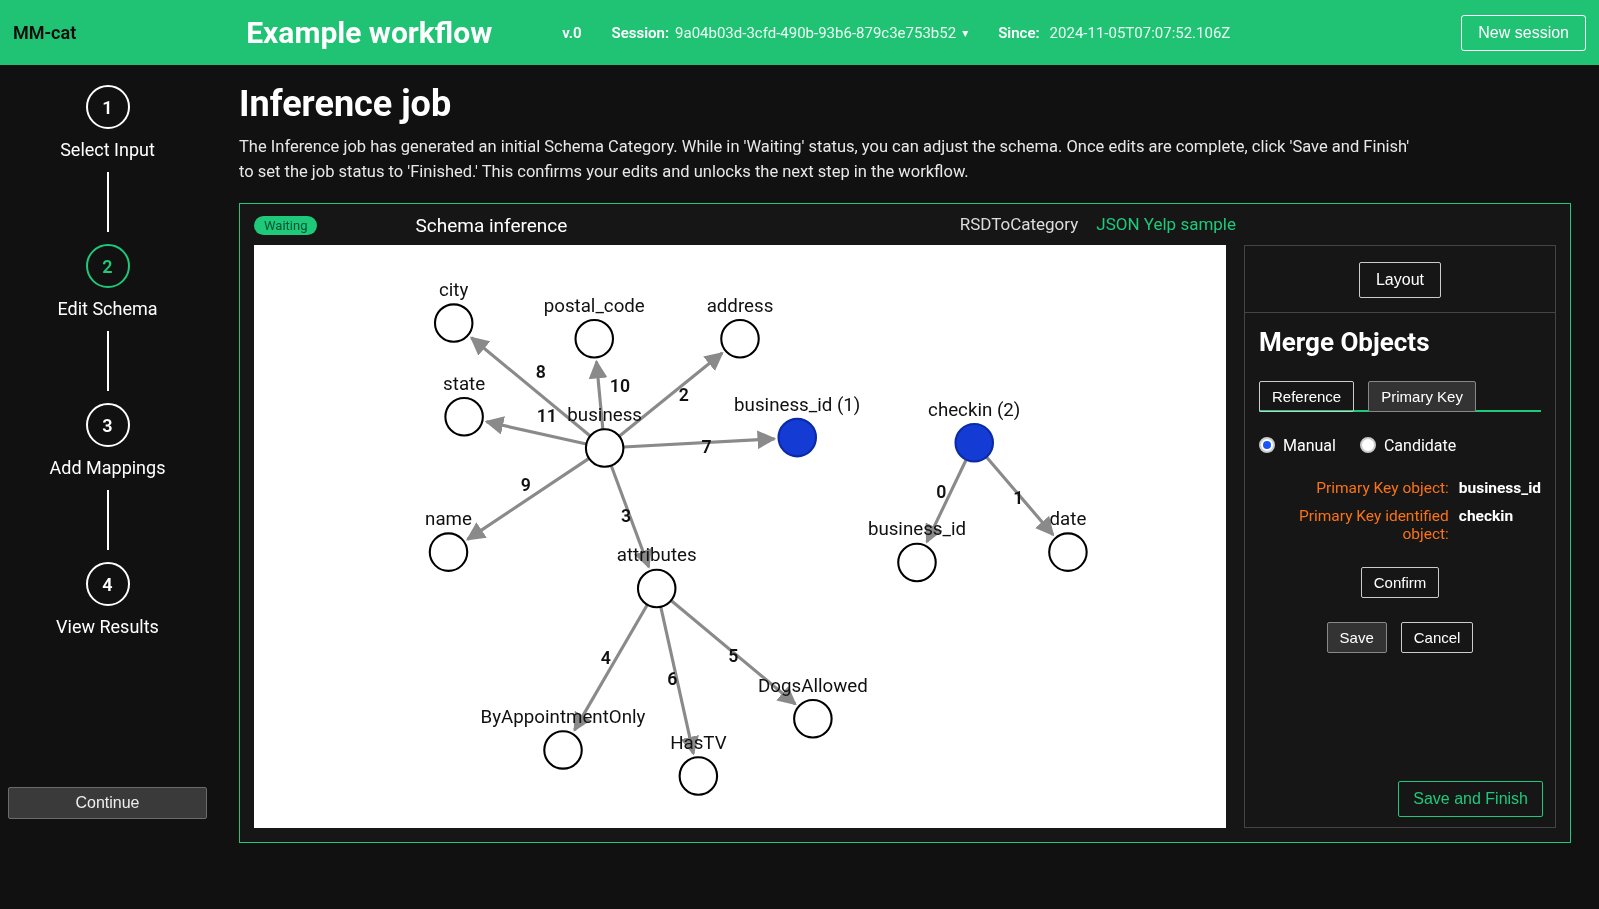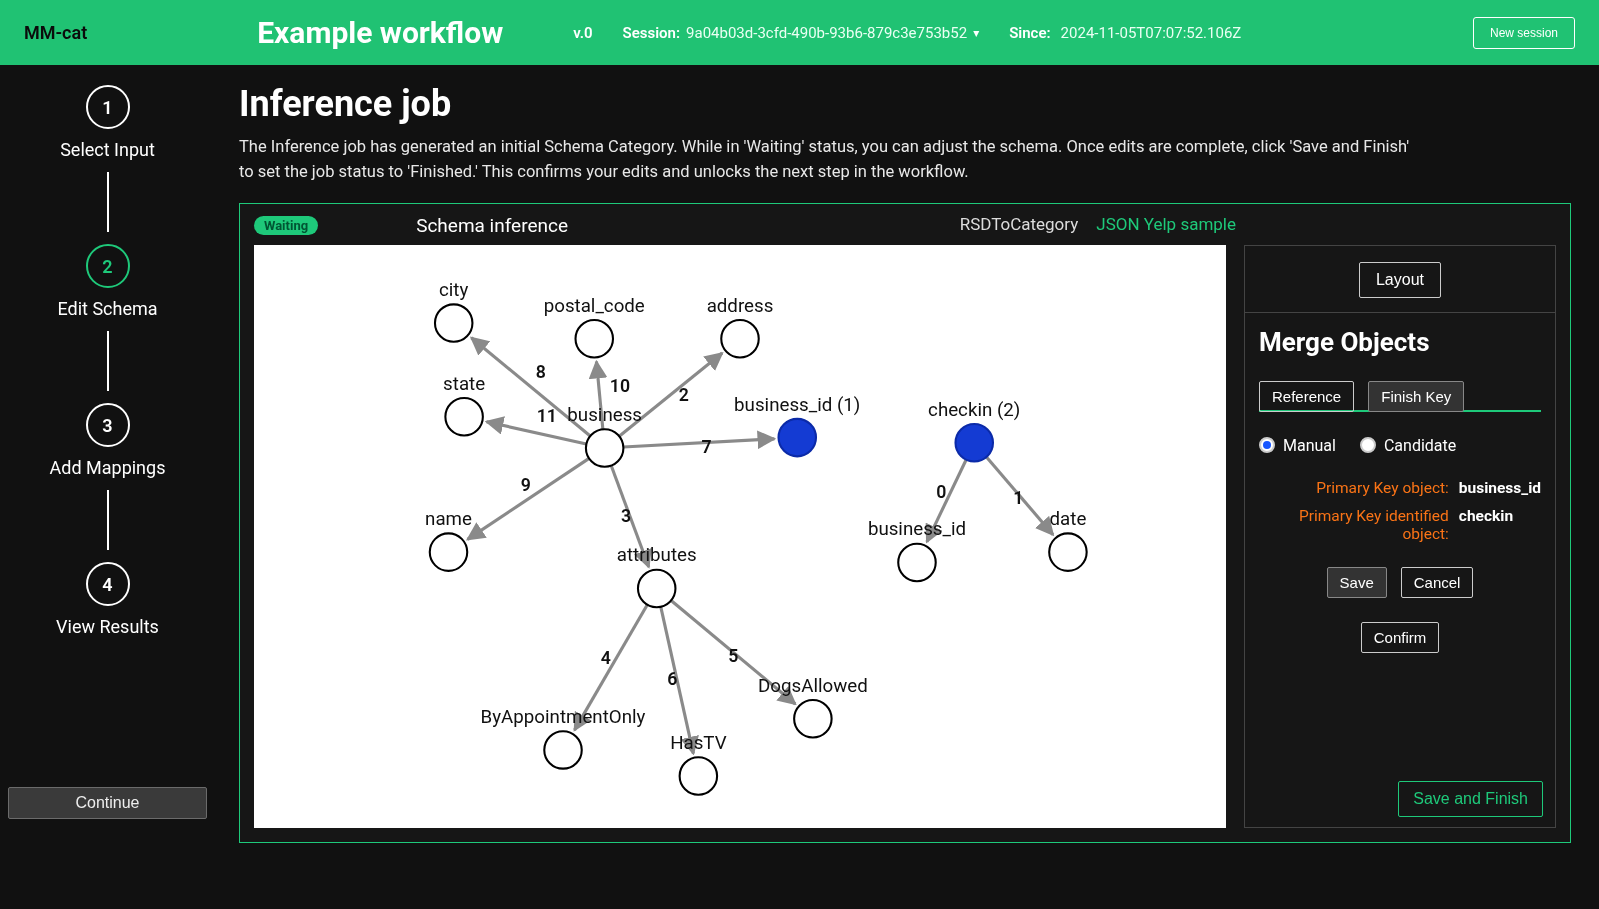--- a/index.html
+++ b/index.html
@@ -10,35 +10,35 @@
     color: #fff;
     overflow: hidden;
   }
 
   
   .topbar {
     height: 65px;
     background: #20c273;
     display: flex;
     align-items: center;
-    padding: 0 24px;
+    padding: 0 13px;
     gap: 30px;
     color: #0b0b0b;
   }
   .topbar .brand { font-size: 18px; font-weight: 600; color:#0b0b0b; margin-right: 140px;}
   .topbar .title { font-size: 30px; font-weight: 700; color:#fff; flex: 0 0 auto; margin-right: 40px;}
   .topbar .meta { display:flex; align-items:center; gap:10px; font-size:15px; color:#fff; }
   .topbar .meta .label { font-weight:600; }
   .topbar .meta .value { color:#eafff3; }
   .topbar .session-wrap { display:flex; align-items:center; gap:6px; cursor:pointer;}
   .topbar .chevron { color:#fff; font-size:12px; }
   .topbar .spacer { flex:1; }
   .topbar .new-session-btn {
     border:1.5px solid #fff; background:transparent; color:#fff;
-    padding:8px 16px; font-size:12px; border-radius:3px; cursor:pointer;
+    padding:8px 16px; font-size:16px; border-radius:3px; cursor:pointer;
   }
 
   .main { display:flex; height: calc(100% - 65px); }
 
   
   .sidebar {
     width: 215px;
     background:#111;
     display:flex; flex-direction:column; align-items:center;
     padding-top: 20px;
@@ -69,21 +69,21 @@
     border:1px solid #1ec97a;
     background:#161616;
     padding:10px 14px 14px 14px;
     display:flex; flex-direction:column;
     height: 640px;
   }
   .job-header { display:flex; align-items:flex-start; gap:20px; margin-bottom:8px; }
   .job-left { display:flex; flex-direction:column; gap:4px; }
   .job-line1 { display:flex; align-items:center; gap:18px; }
   .badge {
-    background:#1ec97a; color:#053; font-weight:700; font-size:13px;
+    background:#1ec97a; color:#053; font-weight:400; font-size:13px;
     padding:2px 10px; border-radius:999px;
   }
   .job-title { font-size:19px; font-weight:400; color:#fff; margin-left: 80px;}
   .job-line2 { display:flex; gap:18px; font-size:14px; color:#888; }
   .job-right { margin-left:auto; display:flex; gap:18px; font-size:17px; padding-right: 320px;}
   .job-right .cat { color:#ddd; }
   .job-right .src { color:#1ec97a; }
 
   .job-body { display:flex; gap:18px; flex:1; min-height:0; }
   .graph-canvas {
@@ -293,46 +293,46 @@
 
         <div class="rpanel">
           <div class="rpanel-top">
             <button class="btn">Layout</button>
           </div>
           <div class="rpanel-body">
             <h2>Merge Objects</h2>
             <div>
               <div class="tabbtns">
                 <button class="btn small">Reference</button>
-                <button class="btn small dark">Finish Key</button>
+                <button class="btn small dark">Primary Key</button>
               </div>
               <div class="tab-underline"></div>
             </div>
             <div class="radios">
               <label>
                 <span class="radio-dot checked"></span>
                 <span>Manual</span>
               </label>
               <label>
                 <span class="radio-dot"></span>
                 <span>Candidate</span>
               </label>
             </div>
             <div class="kv">
               <div class="k">Primary Key object:</div>
               <div class="v">business_id</div>
               <div class="k">Primary Key identified object:</div>
               <div class="v">checkin</div>
             </div>
             <div class="center-row">
+              <button class="btn small">Confirm</button>
+            </div>
+            <div class="center-row">
               <button class="btn small dark">Save</button>
               <button class="btn small">Cancel</button>
-            </div>
-            <div class="center-row">
-              <button class="btn small">Confirm</button>
             </div>
           </div>
           <div style="flex:1"></div>
           <button class="save-finish">Save and Finish</button>
         </div>
       </div>
     </div>
   </div>
 </div>
 

